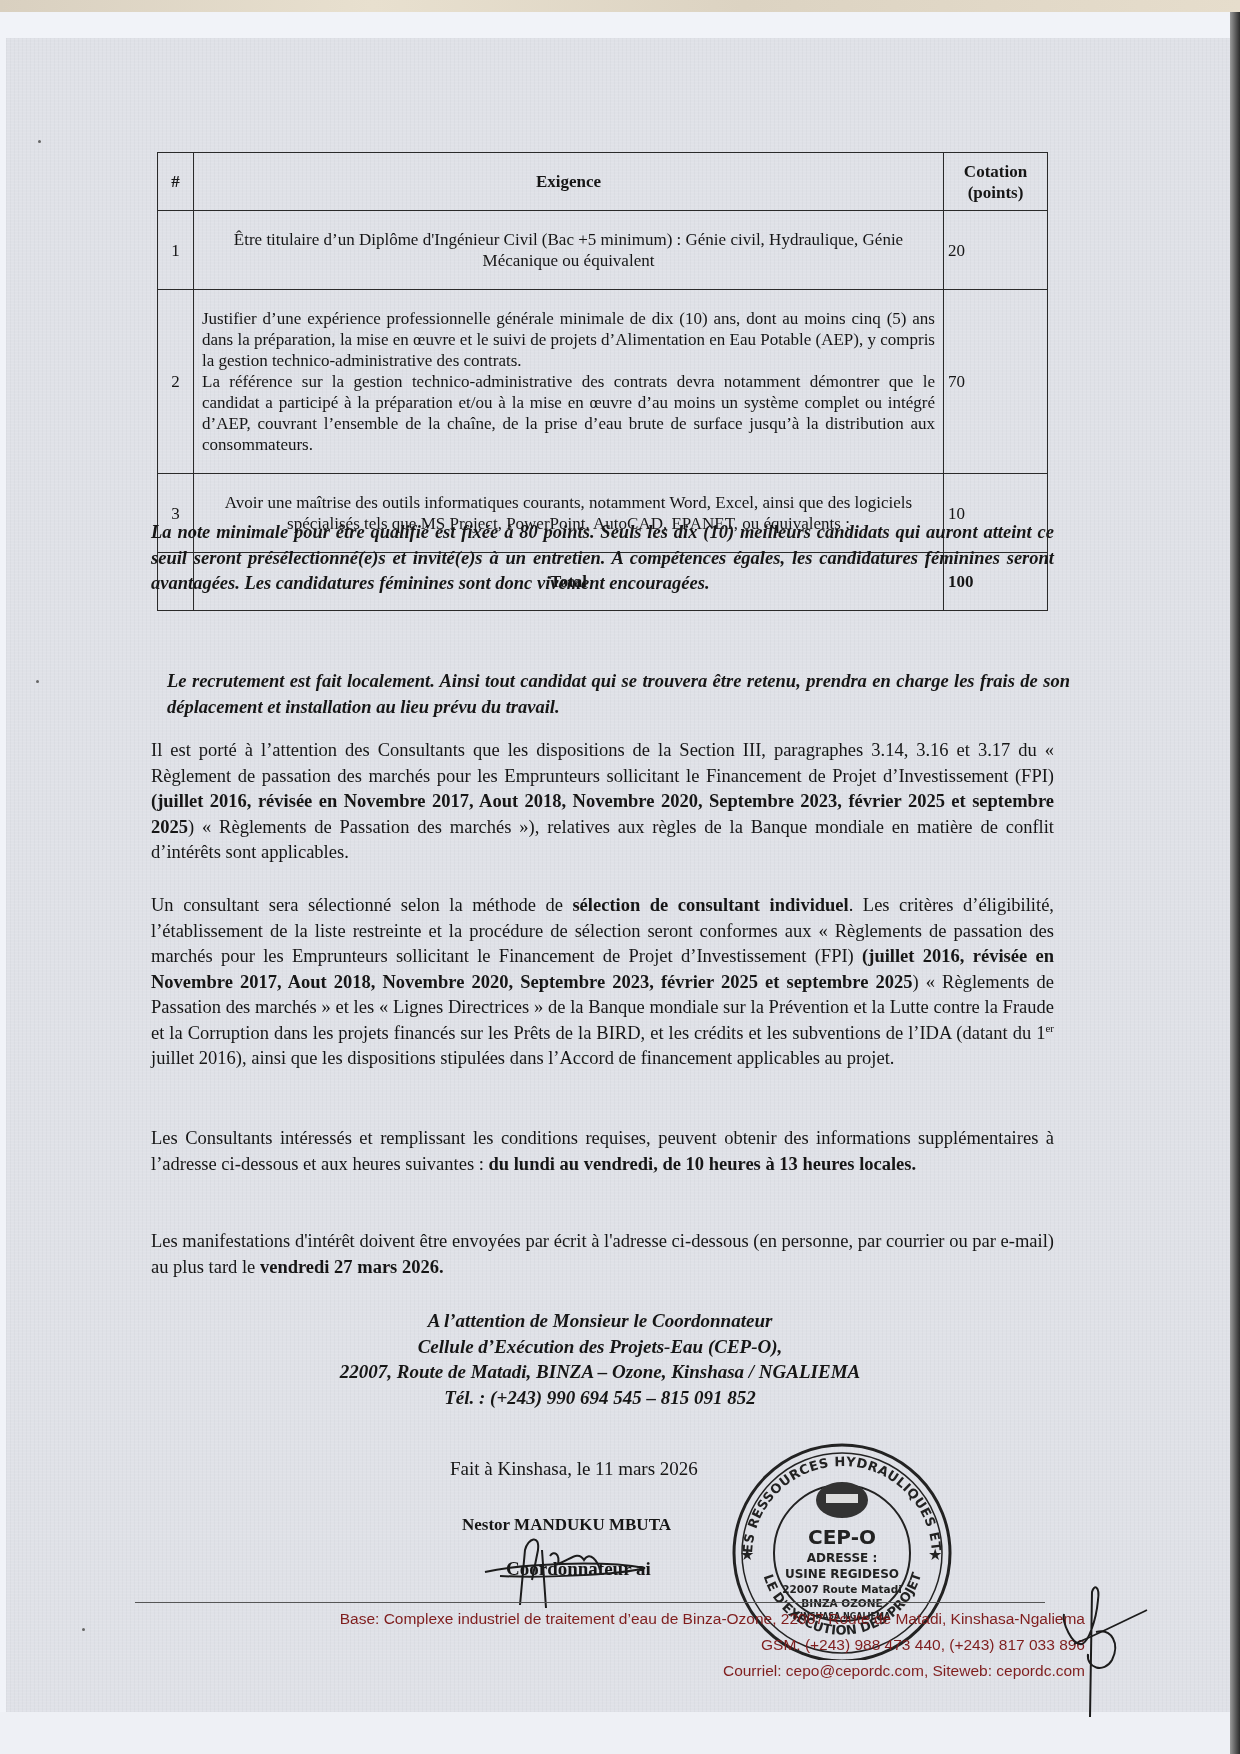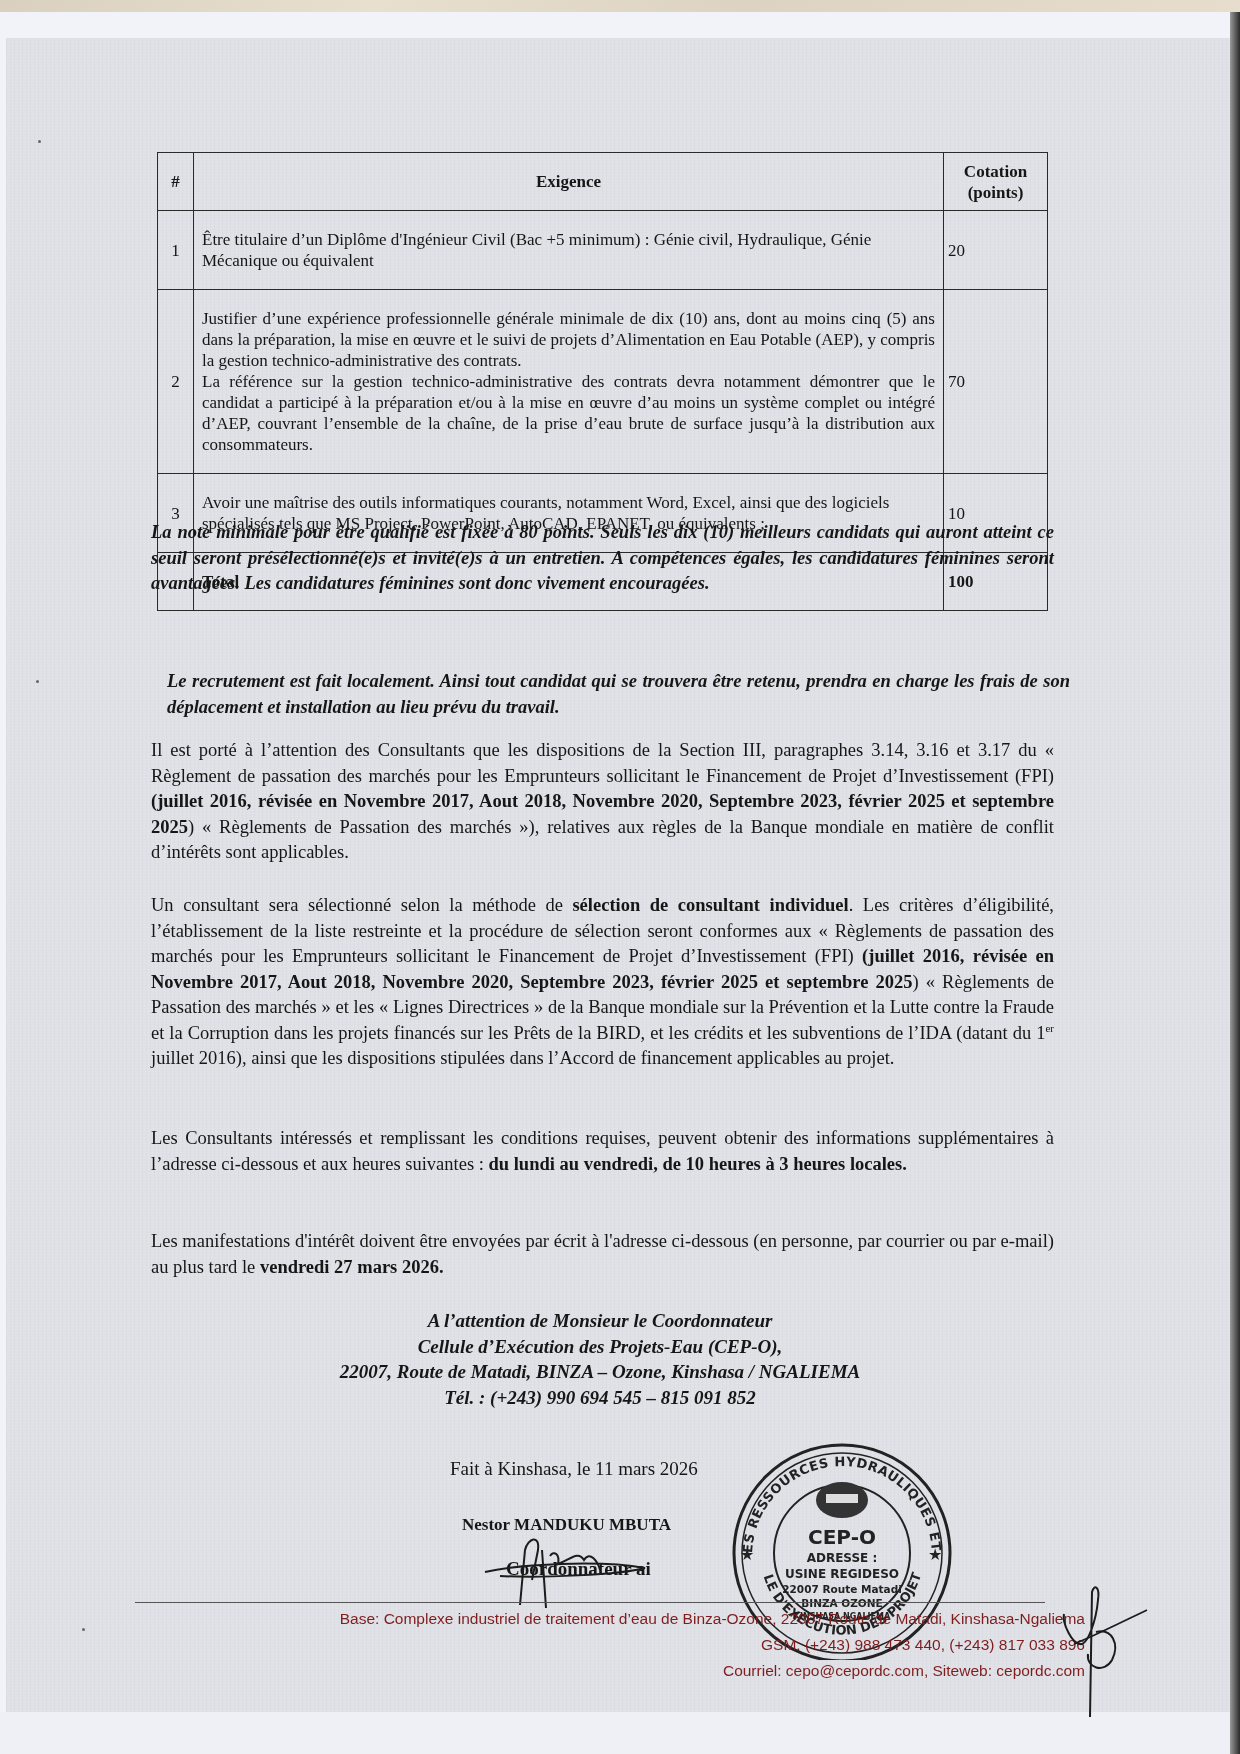--- a/index.html
+++ b/index.html
@@ -28,21 +28,21 @@
 
   
   .req-table {
     position: absolute; left: 157px; top: 152px; width: 891px;
     border-collapse: collapse; font-size: 17px; line-height: 21px;
   }
   .req-table th, .req-table td { border: 1.5px solid #2a2a2a; padding: 18px 8px; vertical-align: middle; }
   .req-table th { font-weight: bold; text-align: center; }
   .req-table th.num-col, .req-table td.num-col { width: 35px; text-align: center; padding: 0; }
   .req-table th.score-col, .req-table td.score-col { width: 95px; padding: 4px 4px; font-family: Liberation Serif, serif; }
-  .req-table td.text { text-align: left; }
+  .req-table td.text { text-align: center; }
   .req-table td.justify { text-align: justify; text-align-last: left; }
   .req-table tr.total td { font-weight: bold; }
   .req-table thead tr { height: 46px; }
 
   .para {
     position: absolute; left: 151px; width: 903px;
     font-size: 18.5px; line-height: 25.5px; text-align: justify;
   }
   .italic-bold { font-style: italic; font-weight: bold; }
   .para b { font-weight: bold; }
@@ -120,21 +120,21 @@
 </table>
 
 <p class="para italic-bold" style="top:520px;margin:0">La note minimale pour être qualifié est fixée à 80 points. Seuls les dix (10) meilleurs candidats qui auront atteint ce seuil seront présélectionné(e)s et invité(e)s à un entretien. A compétences égales, les candidatures féminines seront avantagées. Les candidatures féminines sont donc vivement encouragées.</p>
 
 <p class="para italic-bold" style="top:653px;margin:16px">Le recrutement est fait localement. Ainsi tout candidat qui se trouvera être retenu, prendra en charge les frais de son déplacement et installation au lieu prévu du travail.</p>
 
 <p class="para" style="top:738px;margin:0"><span>Il est porté à l’attention des Consultants que les dispositions de la Section III, paragraphes 3.14, 3.16 et 3.17 du « Règlement de passation des marchés pour les Emprunteurs sollicitant le Financement de Projet d’Investissement (FPI) </span><b>(juillet 2016, révisée en Novembre 2017, Aout 2018, Novembre 2020, Septembre 2023, février 2025 et septembre 2025</b><span>) « Règlements de Passation des marchés »), relatives aux règles de la Banque mondiale en matière de conflit d’intérêts sont applicables.</span></p>
 
 <p class="para" style="top:893px;margin:0"><span>Un consultant sera sélectionné selon la méthode de </span><b>sélection de consultant individuel</b><span>. Les critères d’éligibilité, l’établissement de la liste restreinte et la procédure de sélection seront conformes aux « Règlements de passation des marchés pour les Emprunteurs sollicitant le Financement de Projet d’Investissement (FPI) </span><b>(juillet 2016, révisée en Novembre 2017, Aout 2018, Novembre 2020, Septembre 2023, février 2025 et septembre 2025</b><span>) « Règlements de Passation des marchés » et les « Lignes Directrices » de la Banque mondiale sur la Prévention et la Lutte contre la Fraude et la Corruption dans les projets financés sur les Prêts de la BIRD, et les crédits et les subventions de l’IDA (datant du 1</span><span class="sup">er</span><span> juillet 2016), ainsi que les dispositions stipulées dans l’Accord de financement applicables au projet.</span></p>
 
-<p class="para" style="top:1126px;margin:0"><span>Les Consultants intéressés et remplissant les conditions requises, peuvent obtenir des informations supplémentaires à l’adresse ci-dessous et aux heures suivantes : </span><b>du lundi au vendredi, de 10 heures à 3 heures locales.</b></p>
+<p class="para" style="top:1126px;margin:0"><span>Les Consultants intéressés et remplissant les conditions requises, peuvent obtenir des informations supplémentaires à l’adresse ci-dessous et aux heures suivantes : </span><b>du lundi au vendredi, de 10 heures à 13 heures locales.</b></p>
 
 <p class="para" style="top:1229px;margin:0"><span>Les manifestations d'intérêt doivent être envoyées par écrit à l'adresse ci-dessous (en personne, par courrier ou par e-mail) au plus tard le </span><b>vendredi 27 mars 2026.</b></p>
 
 <div class="address">
   <div>A l’attention de Monsieur le Coordonnateur</div>
   <div>Cellule d’Exécution des Projets-Eau (CEP-O),</div>
   <div>22007, Route de Matadi, BINZA – Ozone, Kinshasa / NGALIEMA</div>
   <div>Tél. : (+243) 990 694 545 – 815 091 852</div>
 </div>
 

